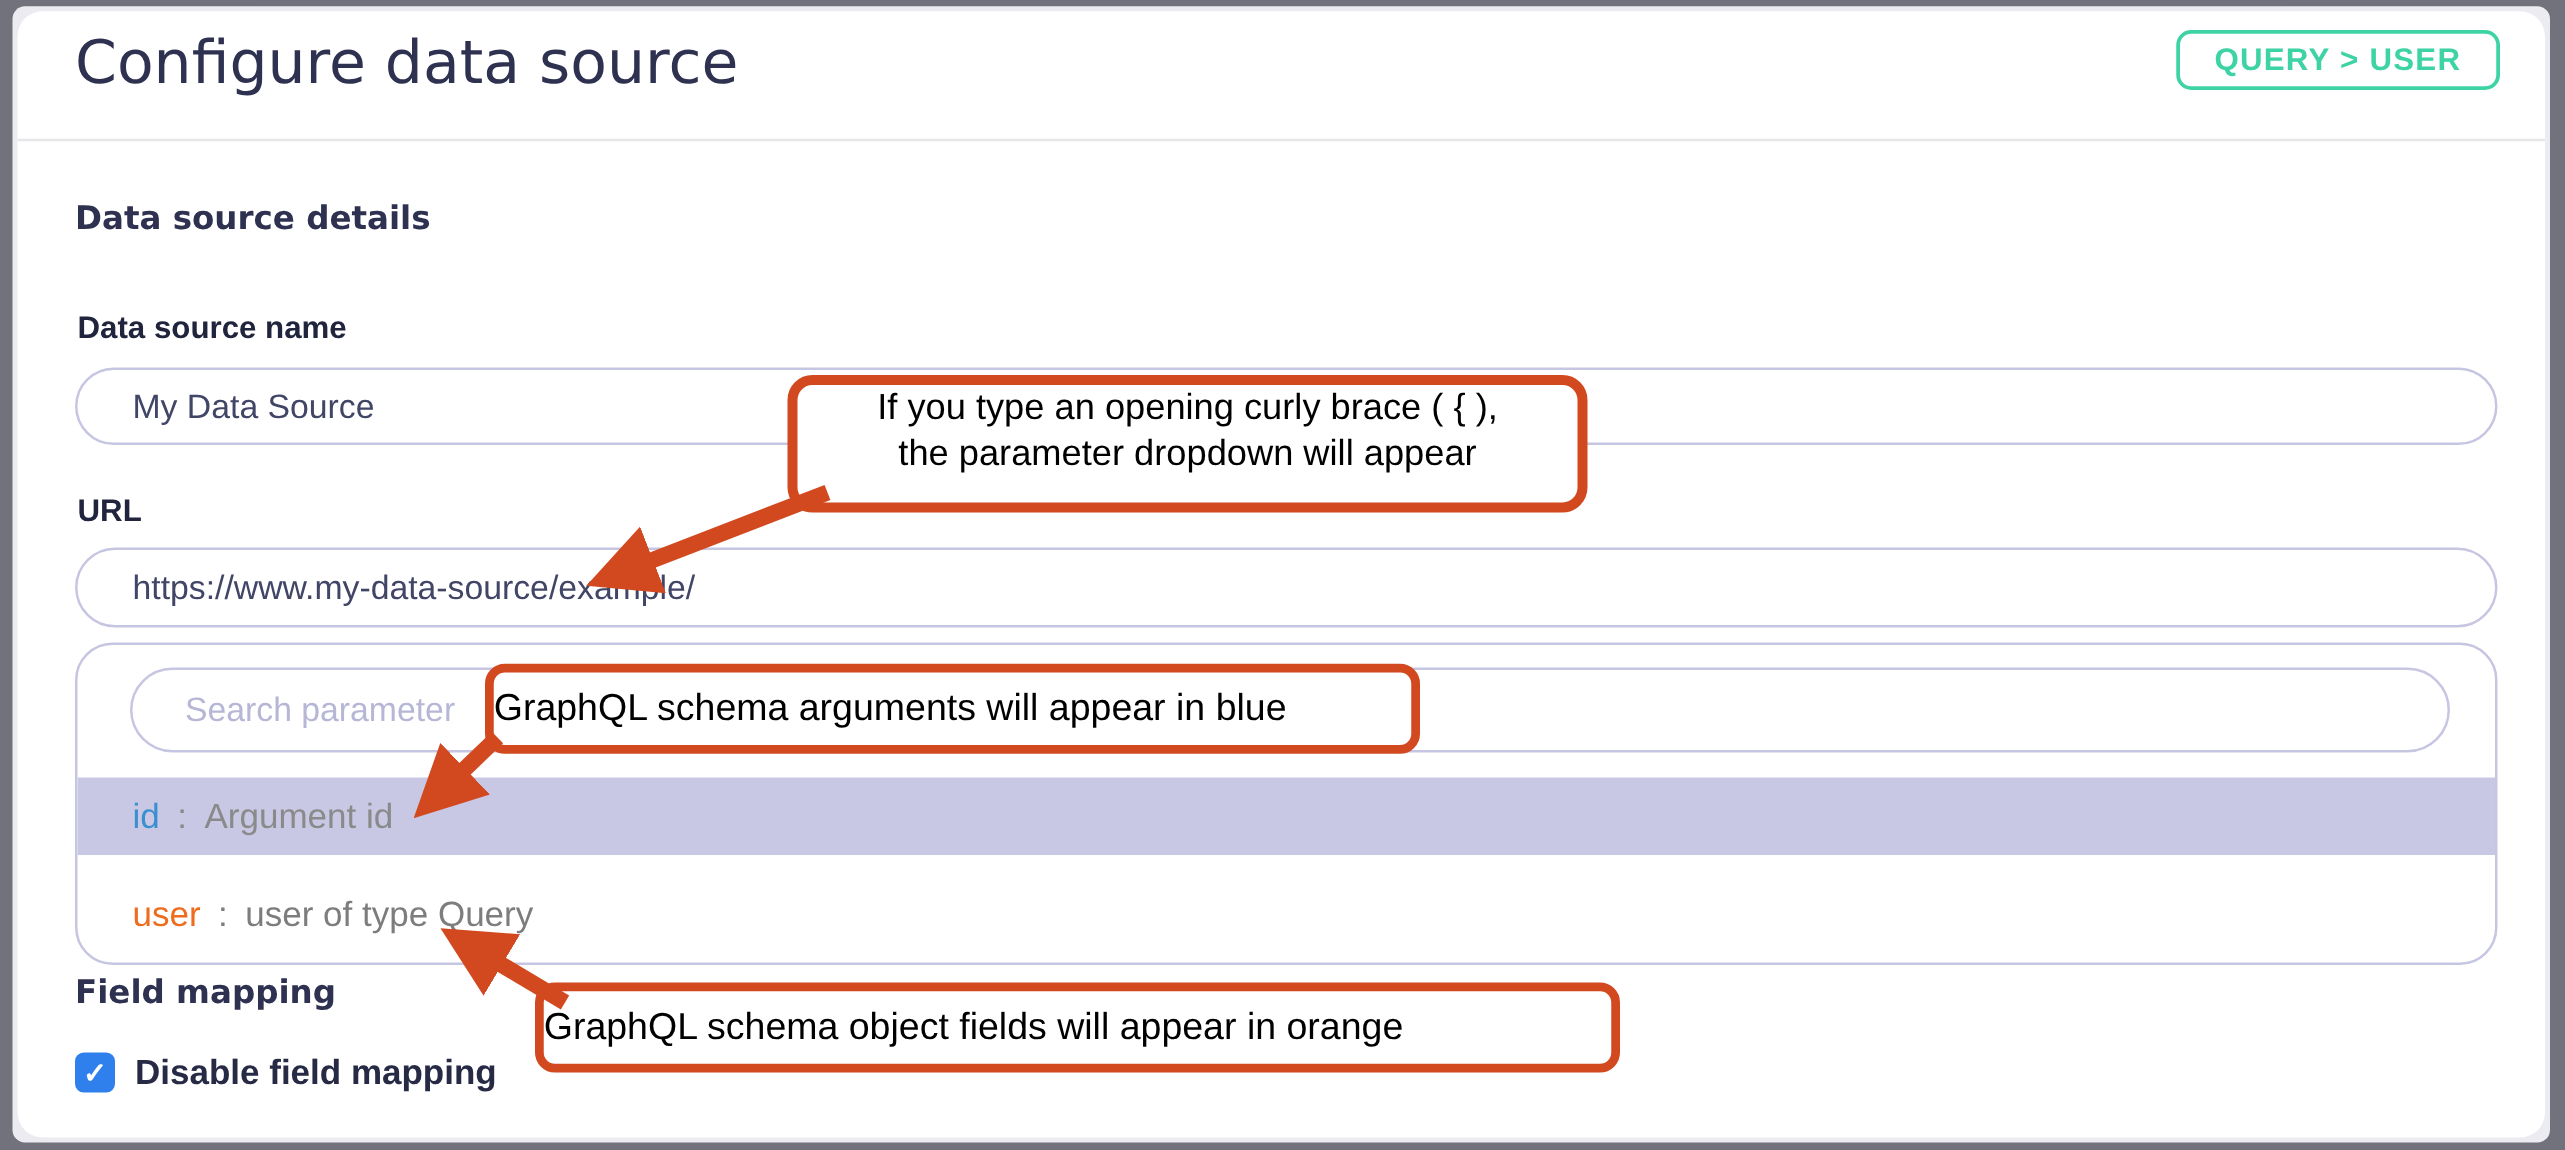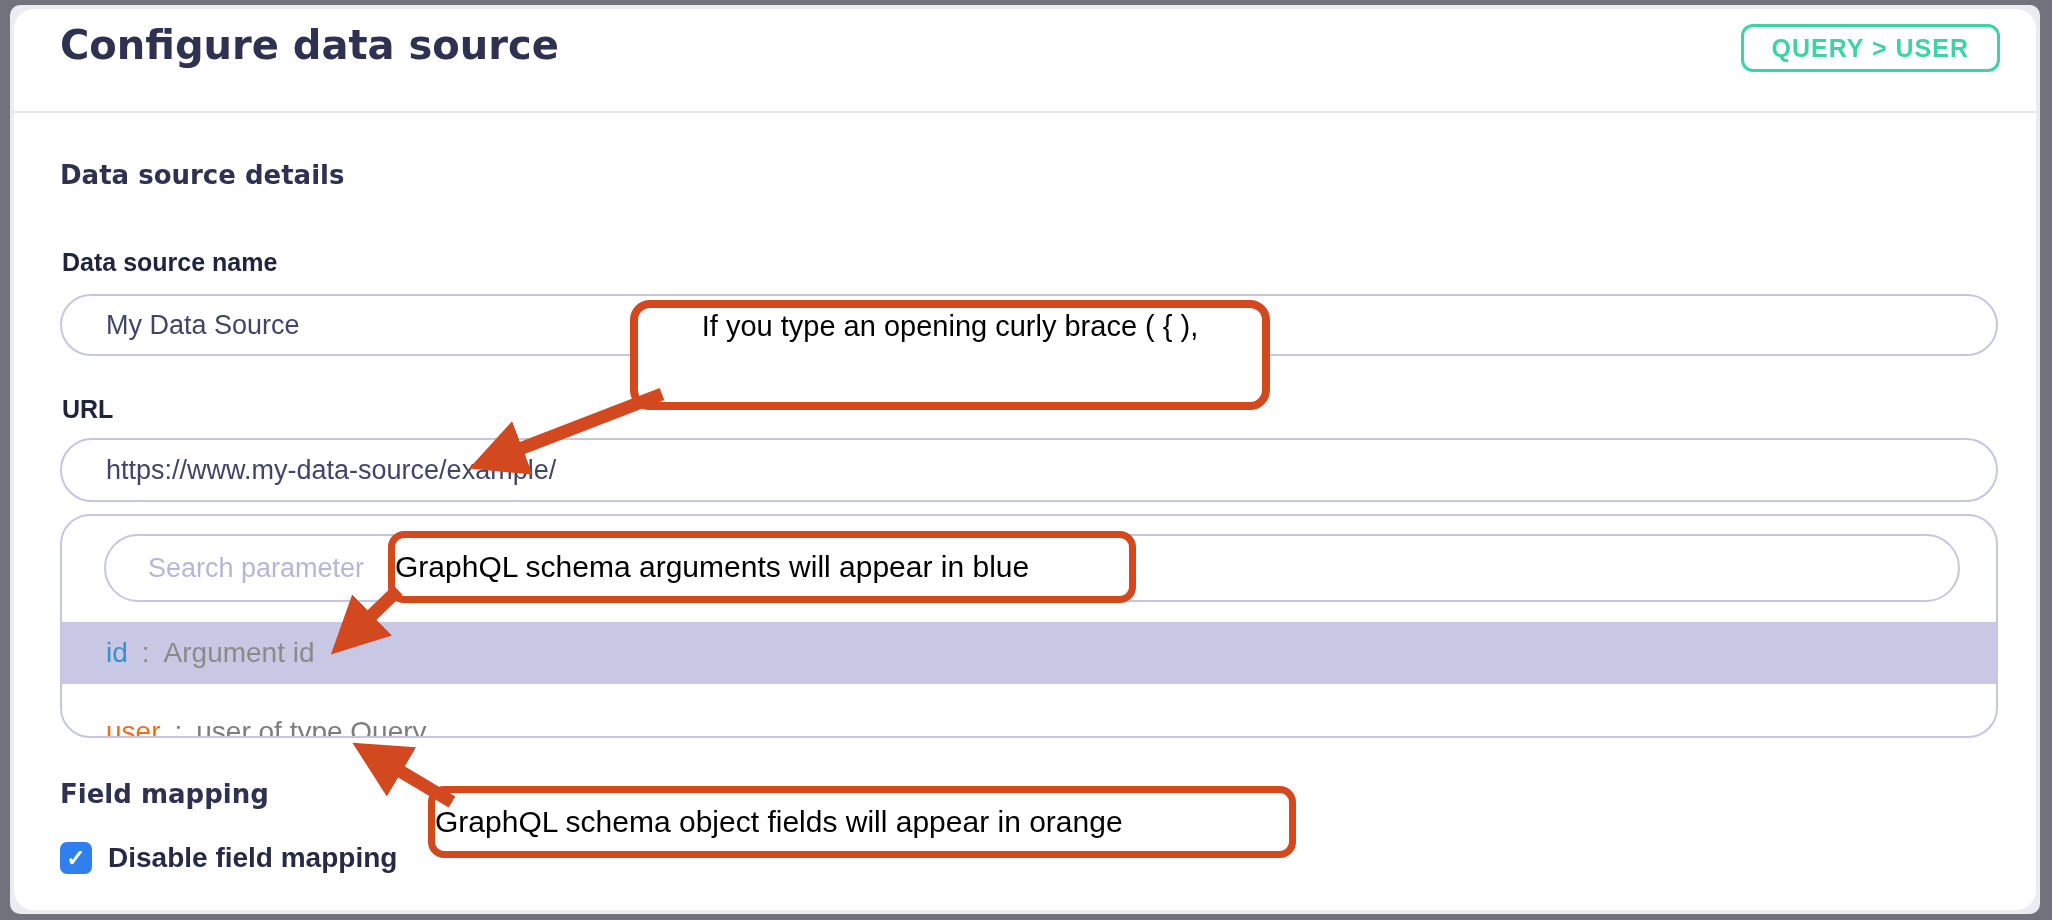--- a/index.html
+++ b/index.html
@@ -18,21 +18,21 @@
     width:2052px;height:920px;position:relative;
     background:#72727c;
     font-family:"Liberation Sans",sans-serif;
     overflow:hidden;
   }
   .frame-gap{position:absolute;left:10px;top:5px;right:12px;bottom:6px;background:#ebebf1;border-radius:10px;}
   .panel{position:absolute;left:14px;top:9px;right:16px;bottom:10px;background:#ffffff;border-radius:20px;}
   .page-title{
     position:absolute;left:60px;top:22px;
     font-family:"DejaVu Sans",sans-serif;
-    font-size:40px;font-weight:700;color:var(--navy);
+    font-size:48px;font-weight:400;color:var(--navy);
   }
   .badge{
     position:absolute;right:52px;top:24px;height:48px;
     padding:0 28px;box-sizing:border-box;
     border:3px solid var(--teal);border-radius:12px;
     color:var(--teal);font-weight:700;font-size:25px;letter-spacing:1px;
     display:flex;align-items:center;justify-content:center;background:#fff;
   }
   .header-divider{position:absolute;left:14px;right:16px;top:111px;height:2px;background:#e7e7ea;}
   .section-heading{
@@ -48,21 +48,21 @@
   .text-field{
     position:absolute;left:60px;width:1938px;height:62px;
     border:2px solid var(--lavender);border-radius:32px;
     padding:0 44px;font-size:27px;color:#414566;background:#ffffff;
     box-sizing:border-box;outline:none;
     font-family:"Liberation Sans",sans-serif;
   }
   #name-input{top:294px;}
   #url-input{top:438px;height:64px;}
   .dropdown{
-    position:absolute;left:60px;top:514px;width:1938px;height:224px;
+    position:absolute;left:60px;top:514px;width:1938px;height:258px;
     border:2px solid var(--lavender);border-radius:30px;background:#fff;
     box-sizing:border-box;overflow:hidden;
   }
   .search-field{
     position:absolute;left:42px;top:18px;width:1856px;height:68px;
     border:2px solid var(--lavender);border-radius:34px;
     padding:0 42px;font-size:27px;color:#414566;background:#fff;
     box-sizing:border-box;outline:none;
     font-family:"Liberation Sans",sans-serif;
   }
@@ -134,20 +134,21 @@
 
 <div class="checkbox-row">
   <div class="checkbox">
     <span>✓</span>
   </div>
   <div class="checkbox-label">Disable field mapping</div>
 </div>
 
 <div class="callout" id="callout-1">
   <span>If you type an opening curly brace ( { ),</span>
+  <span>the parameter dropdown will appear</span>
 </div>
 <div class="callout" id="callout-2">
   <span>GraphQL schema arguments will appear in blue</span>
 </div>
 <div class="callout" id="callout-3">
   <span>GraphQL schema object fields will appear in orange</span>
 </div>
 
 <svg class="arrow-layer" viewBox="0 0 2052 920" xmlns="http://www.w3.org/2000/svg">
   <defs>

